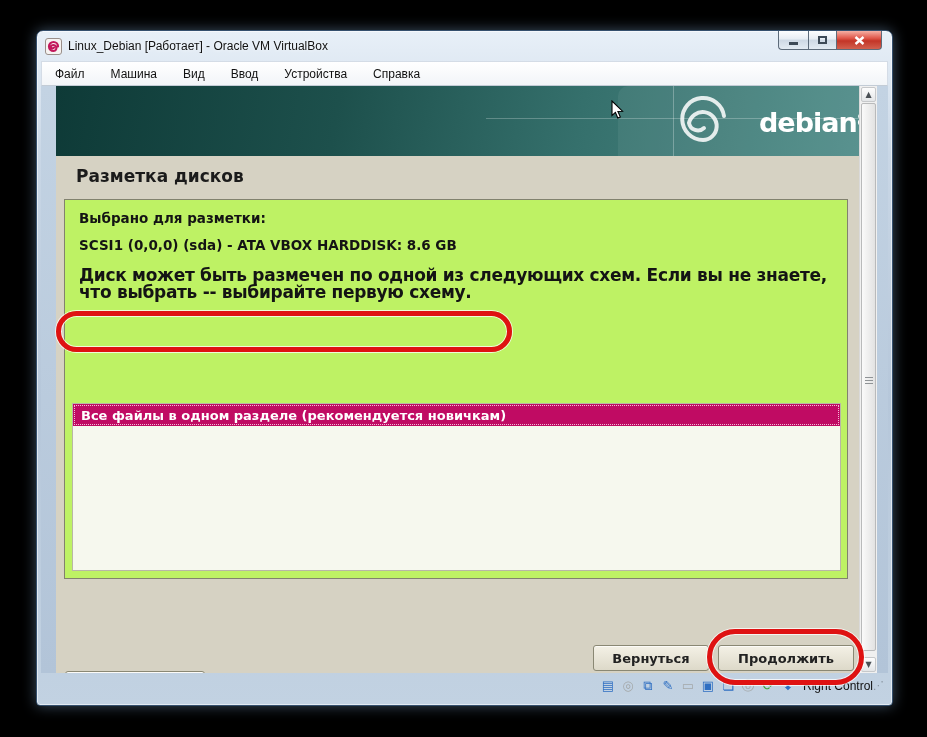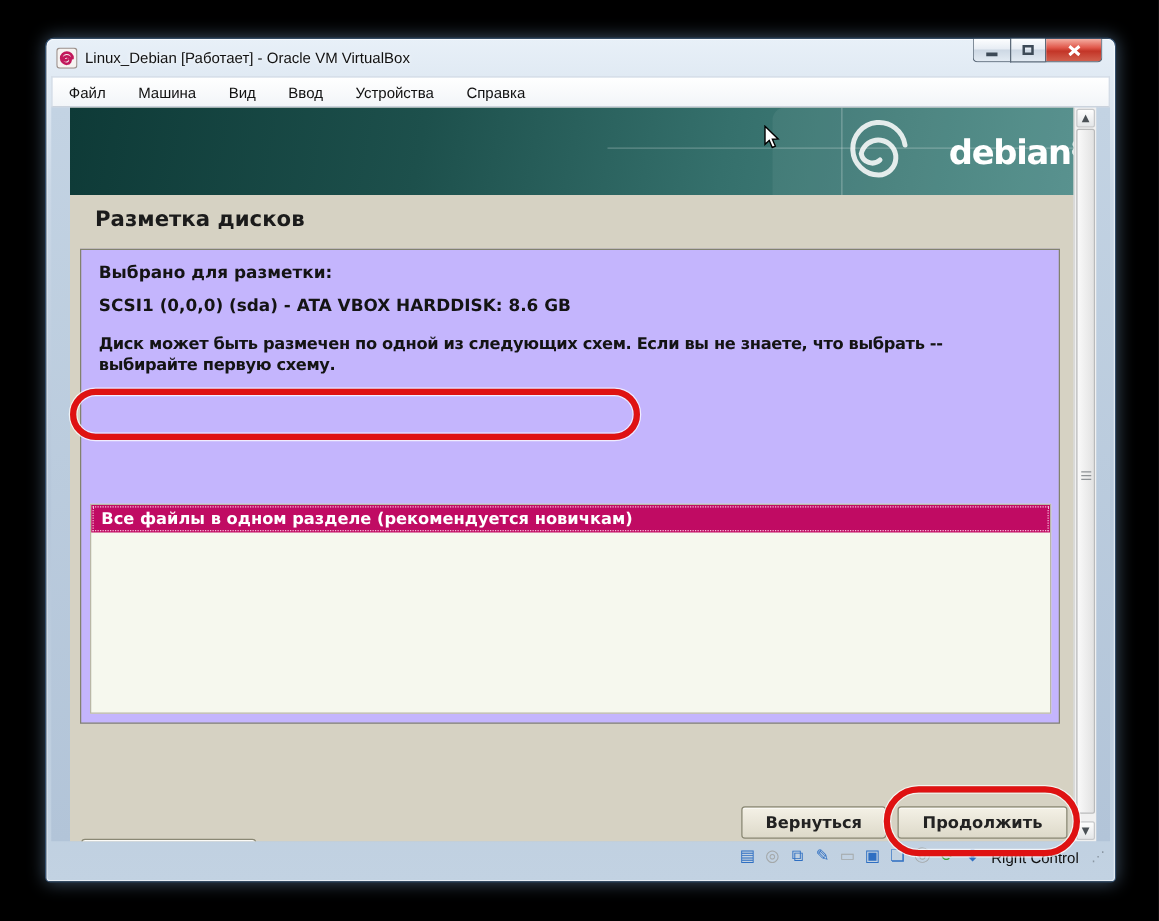--- a/index.html
+++ b/index.html
@@ -47,23 +47,23 @@
   .deb-swirl{position:absolute;left:618px;top:4px;}
   .deb-word{position:absolute;left:703px;top:17px;color:#ffffff;
     font-size:27px;font-weight:bold;letter-spacing:-1px;line-height:34px;}
   .deb-ver{font-size:17px;font-weight:normal;vertical-align:6px;letter-spacing:0;}
 
   .vm-cursor{position:absolute;left:555px;top:14px;}
 
   
   .page-title{position:absolute;left:20px;top:80px;font-size:17px;font-weight:bold;color:#1b1b1b;}
   .content-box{position:absolute;left:8px;top:113px;width:784px;height:380px;
-    background:#c4b5fd;border:1px solid #82826e;padding:10px 12px 0 14px;}
+    background:#bef264;border:1px solid #82826e;padding:10px 12px 0 14px;}
   .line-bold{font-size:13.5px;font-weight:bold;color:#141414;margin:0 0 11px 0;}
-  .desc{font-size:13px;font-weight:bold;color:#141414;letter-spacing:-.3px;line-height:17px;
+  .desc{font-size:17px;font-weight:bold;color:#141414;letter-spacing:-.3px;line-height:17px;
     margin:14px 0 6px 0;width:757px;}
   .scheme-label{font-size:12.5px;font-style:italic;color:#2a2a2a;margin:0 0 4px 0;}
   .list-bg{position:absolute;left:7px;top:203px;width:769px;bottom:7px;background:#f6f8ee;
     border:1px solid #b9b7a6;}
   .opt-row{height:22px;display:flex;align-items:center;padding-left:8px;
     font-size:13px;font-weight:bold;color:#1a1a1a;white-space:nowrap;}
   .opt-row.selected{background:#c00b63;color:#ffffff;outline:1px dotted #f2bcd6;outline-offset:-2px;}
 
   
   .inst-btn{position:absolute;height:26px;border:1px solid #8a8874;border-radius:3px;
@@ -89,21 +89,21 @@
 
   
   .statusbar{height:26px;margin:0 4px;display:flex;align-items:center;justify-content:flex-end;
     padding-right:4px;position:relative;}
   .status-icons{display:flex;align-items:center;gap:4px;margin-right:7px;}
   .s-icon{width:16px;height:16px;display:flex;align-items:center;justify-content:center;
     font-size:13px;line-height:16px;}
   .s-icon.blue{color:#2f6fc2;}
   .s-icon.gray{color:#a4a8a9;}
   .s-icon.green{color:#3da33b;}
-  .hostkey{font-family:"Liberation Sans",sans-serif;font-size:12px;color:#111;margin-right:10px;}
+  .hostkey{font-family:"Liberation Sans",sans-serif;font-size:12px;color:#111;}
   .resize-grip{font-size:11px;color:#8b97a3;line-height:10px;}
 
   
   .annotation{position:absolute;border:5px solid #df1212;pointer-events:none;
     box-shadow:0 0 0 1px rgba(255,255,255,.75),0 0 0 1px rgba(255,255,255,.75) inset;}
   #ann-option{left:56px;top:311px;width:456px;height:41px;border-radius:21px;}
   #ann-continue{left:707px;top:629px;width:157px;height:56px;border-radius:28px;}
 </style>
 </head>
 <body>

